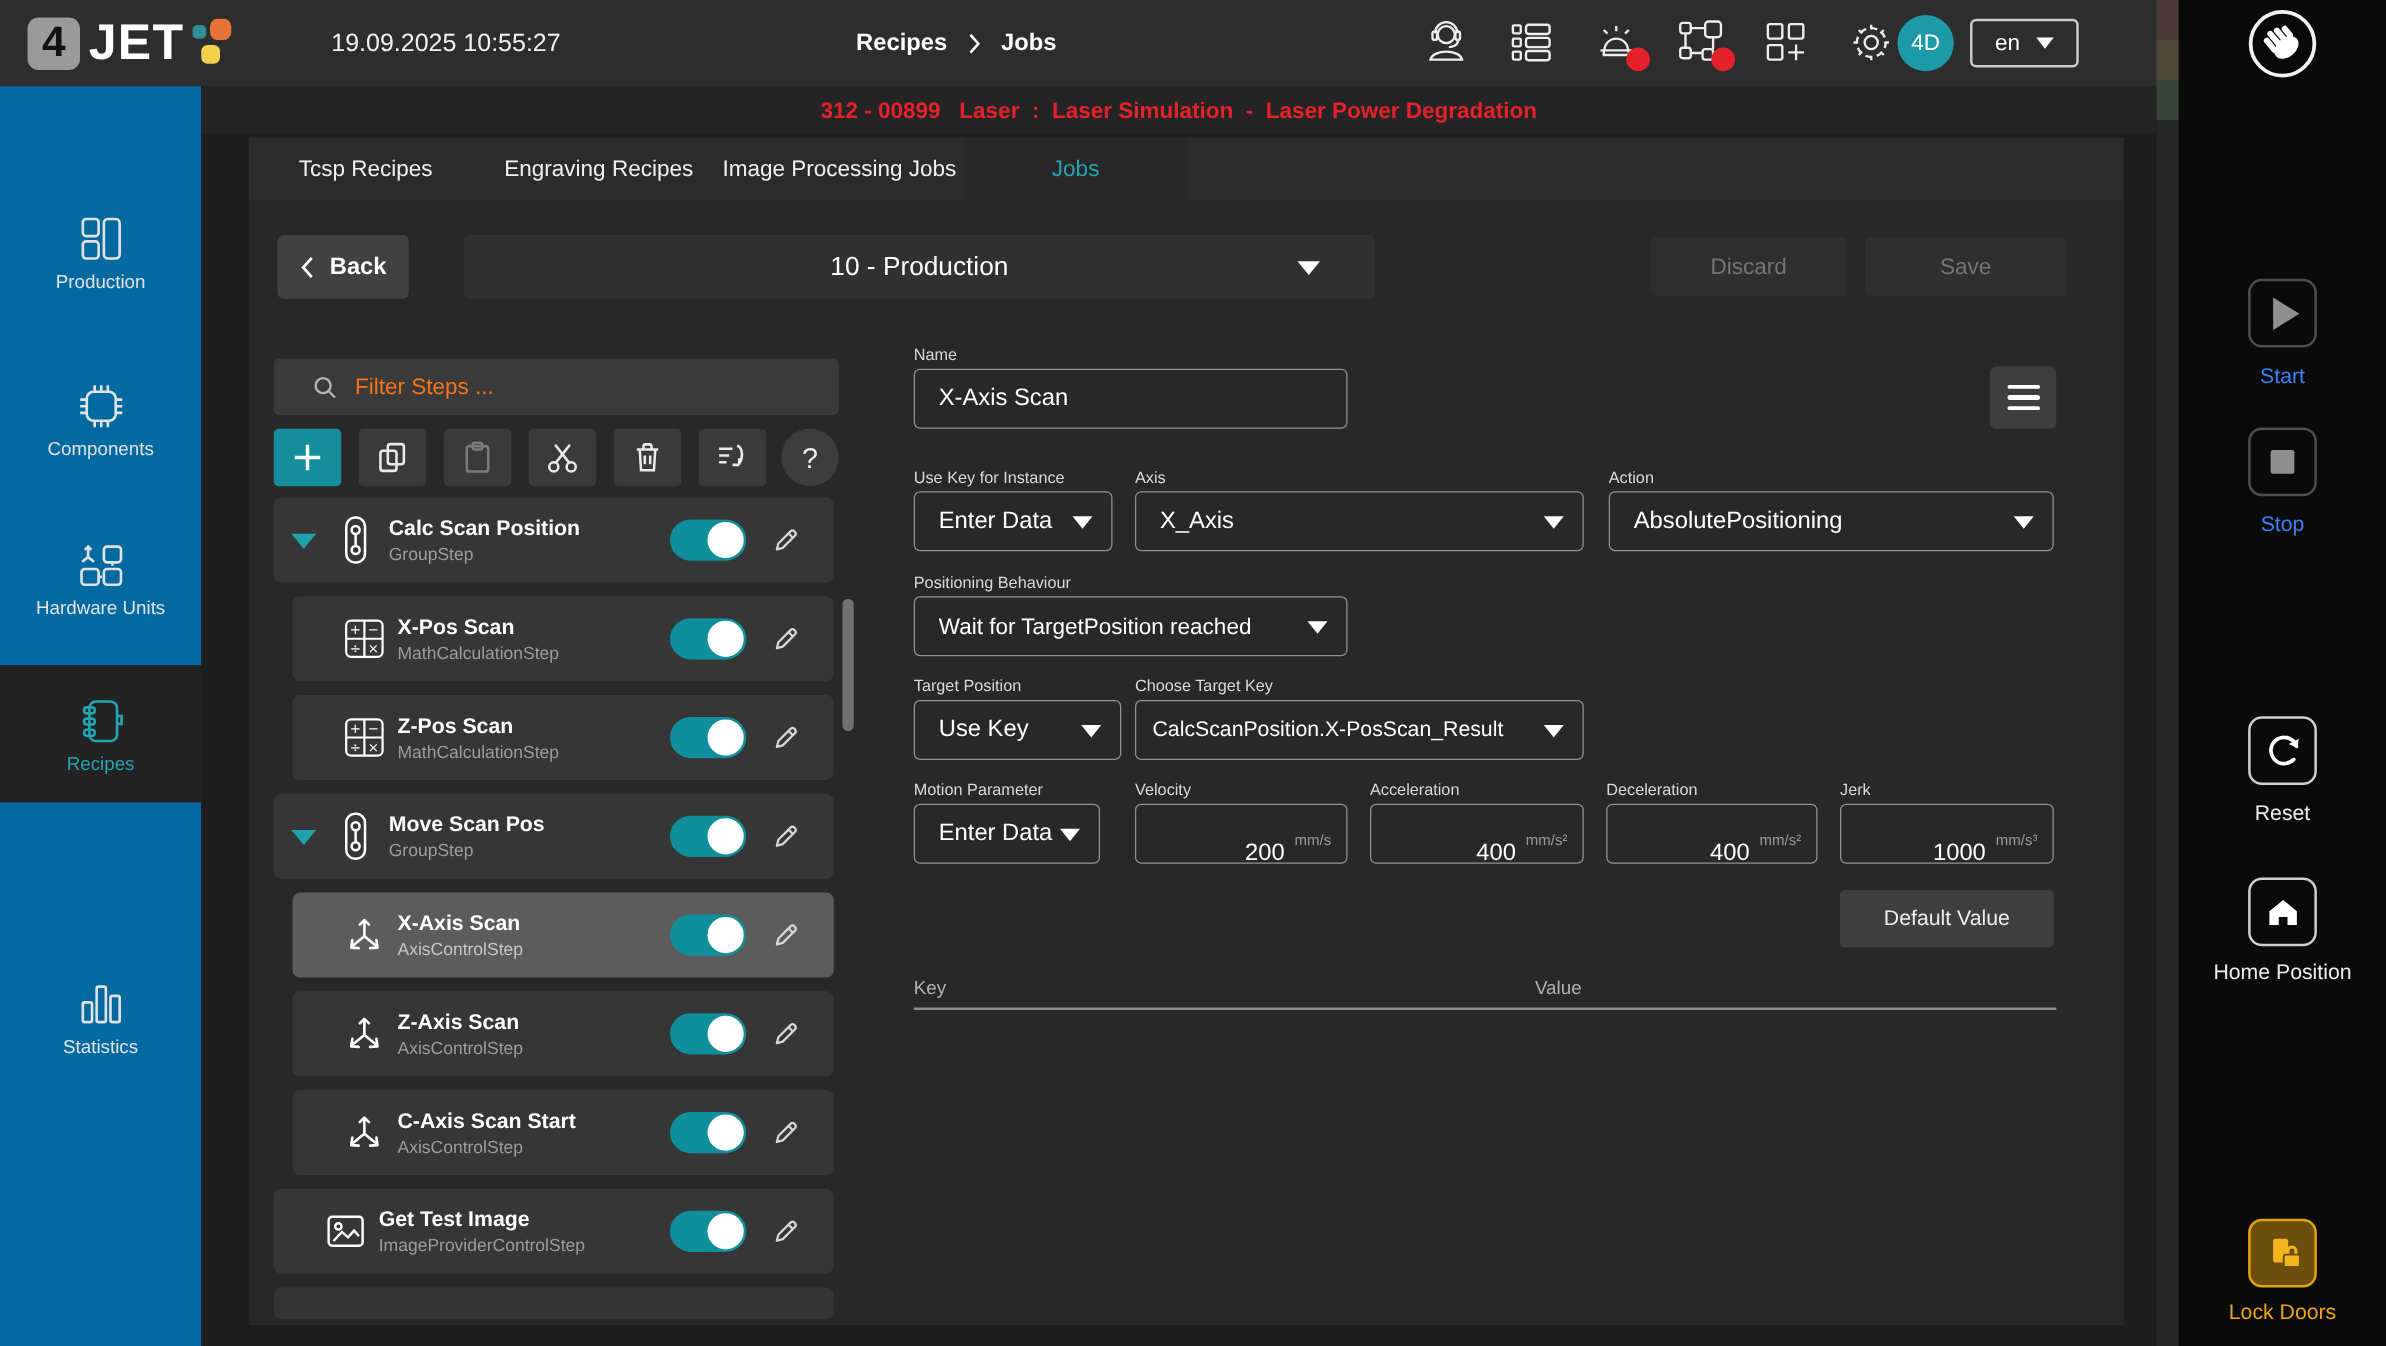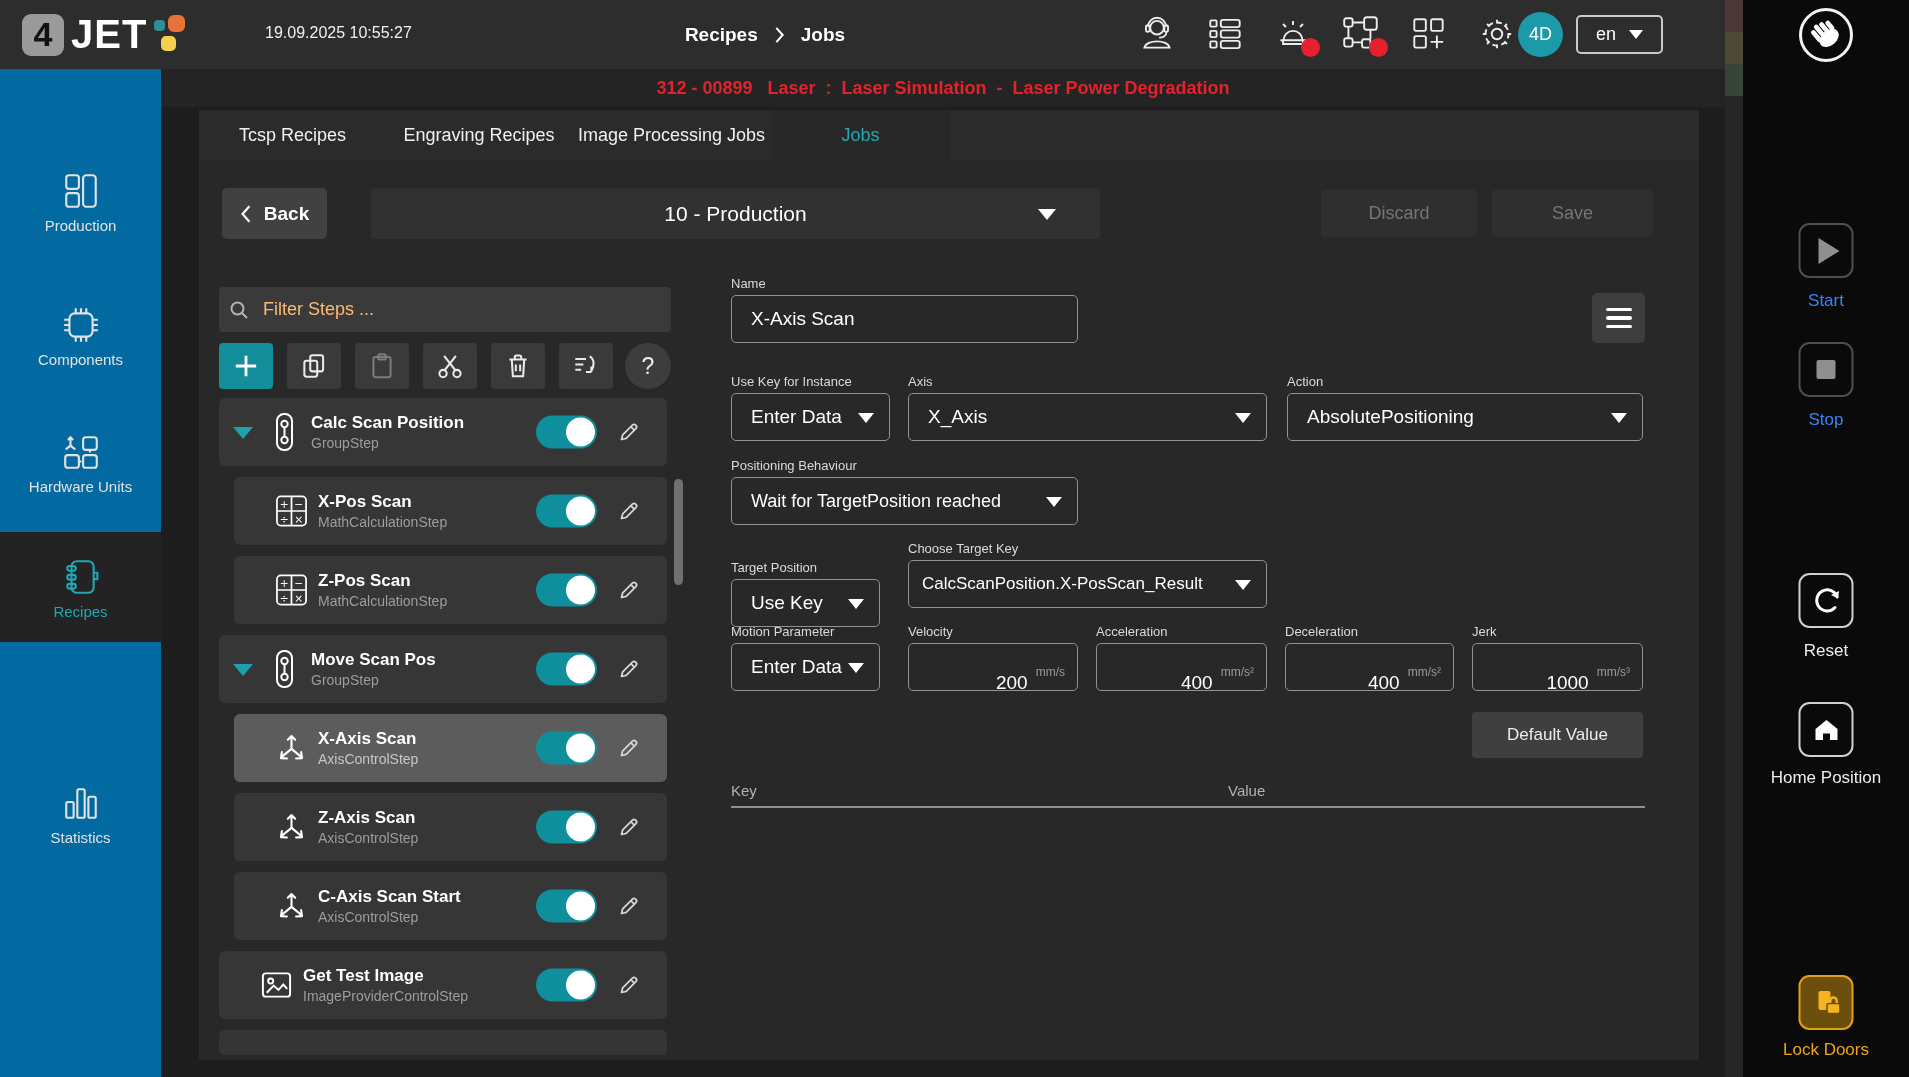--- a/index.html
+++ b/index.html
@@ -12,21 +12,21 @@
   .topbar { position:absolute; left:0; top:0; width:1725px; height:69px; background:#2d2d2d; }
   .logo { position:absolute; left:22px; top:12px; display:flex; align-items:center; gap:7px; }
   .logo-4 { width:42px; height:42px; background:#9a9a9a; border-radius:9px; color:#111;
     font-size:34px; font-weight:bold; display:flex; align-items:center; justify-content:center; }
   .logo-jet { font-size:40px; font-weight:bold; color:#fff; letter-spacing:1px; }
   .logo-tiles { position:relative; width:34px; height:40px; }
   .tile { position:absolute; border-radius:4px; }
   .tile.t { left:0; top:5px; width:11px; height:11px; background:#2e8f96; }
   .tile.o { left:14px; top:0; width:17px; height:17px; background:#e8733a; border-radius:6px; }
   .tile.y { left:7px; top:21px; width:15px; height:15px; background:#f3d14d; border-radius:5px; }
-  .timestamp { position:absolute; left:265px; top:24px; font-size:16px; color:#f0f0f0; }
+  .timestamp { position:absolute; left:265px; top:24px; font-size:20px; color:#f0f0f0; }
   .crumbs { position:absolute; left:640px; top:0; height:69px; width:250px;
     display:flex; align-items:center; justify-content:center; gap:16px; }
   .crumb { font-size:19px; font-weight:bold; color:#fff; }
   .crumb-sep svg{ width:11px; height:18px; }
   .top-icons { position:absolute; left:1136px; top:13px; display:flex; gap:26px; }
   .tico { position:relative; width:42px; height:42px; color:#ededed; cursor:pointer; }
   .tico svg { width:42px; height:42px; }
   .dot { position:absolute; width:19px; height:19px; border-radius:50%; background:#e5212b;
     right:-6px; bottom:-2px; }
   .avatar { position:absolute; left:1518px; top:12px; width:45px; height:45px; border-radius:50%;
@@ -84,22 +84,22 @@
   .recipe-sel { position:absolute; left:371px; top:188px; width:729px; height:51px; background:#313131;
     border-radius:4px; display:flex; align-items:center; justify-content:center;
     font-size:21px; color:#fff; cursor:pointer; }
   .recipe-sel .rtri { position:absolute; right:44px; top:21px; width:0; height:0;
     border-left:9px solid transparent; border-right:9px solid transparent; border-top:11px solid #fff; }
   .ghost-btn { position:absolute; top:190px; height:47px; background:#2f2f2f; border-radius:4px;
     color:#757575; font-size:18px; display:flex; align-items:center; justify-content:center; cursor:default; }
 
   
   .filter { position:absolute; left:219px; top:287px; width:452px; height:45px; background:#3a3a3a;
-    border-radius:4px; display:flex; align-items:center; gap:12px; padding-left:8px;
-    color:#fdba74; font-size:18px; }
+    border-radius:4px; display:flex; align-items:center; gap:12px; padding-left:29px;
+    color:#f97316; font-size:18px; }
   .filter svg { width:24px; height:24px; color:#b5b5b5; }
   .tools { position:absolute; left:219px; top:343px; display:flex; gap:14px; }
   .tool { width:54px; height:46px; border-radius:4px; background:#3a3a3a; color:#eaeaea;
     display:flex; align-items:center; justify-content:center; cursor:pointer; }
   .tool svg { width:30px; height:30px; }
   .tool.add { background:#148e9a; }
   .tool.off { color:#7b7b7b; }
   .help { position:absolute; left:625px; top:343px; width:46px; height:46px; border-radius:50%;
     background:#3d3d3d; color:#eee; font-size:23px; display:flex; align-items:center;
     justify-content:center; cursor:pointer; }
@@ -644,21 +644,21 @@
   </div>
 
   <div class="field" style="left:731px;top:458px;width:347px">
     <label>Positioning Behaviour</label>
     <div class="box">
       <span class="val" style="font-size:18px">Wait for TargetPosition reached</span>
       <i class="chev"></i>
     </div>
   </div>
 
-  <div class="field" style="left:731px;top:560px;width:149px">
+  <div class="field" style="left:731px;top:541px;width:166px">
     <label>Target Position</label>
     <div class="box">
       <span class="val">Use Key</span>
       <i class="chev"></i>
     </div>
   </div>
   <div class="field" style="left:908px;top:541px;width:359px">
     <label>Choose Target Key</label>
     <div class="box tight">
       <span class="val">CalcScanPosition.X-PosScan_Result</span>

